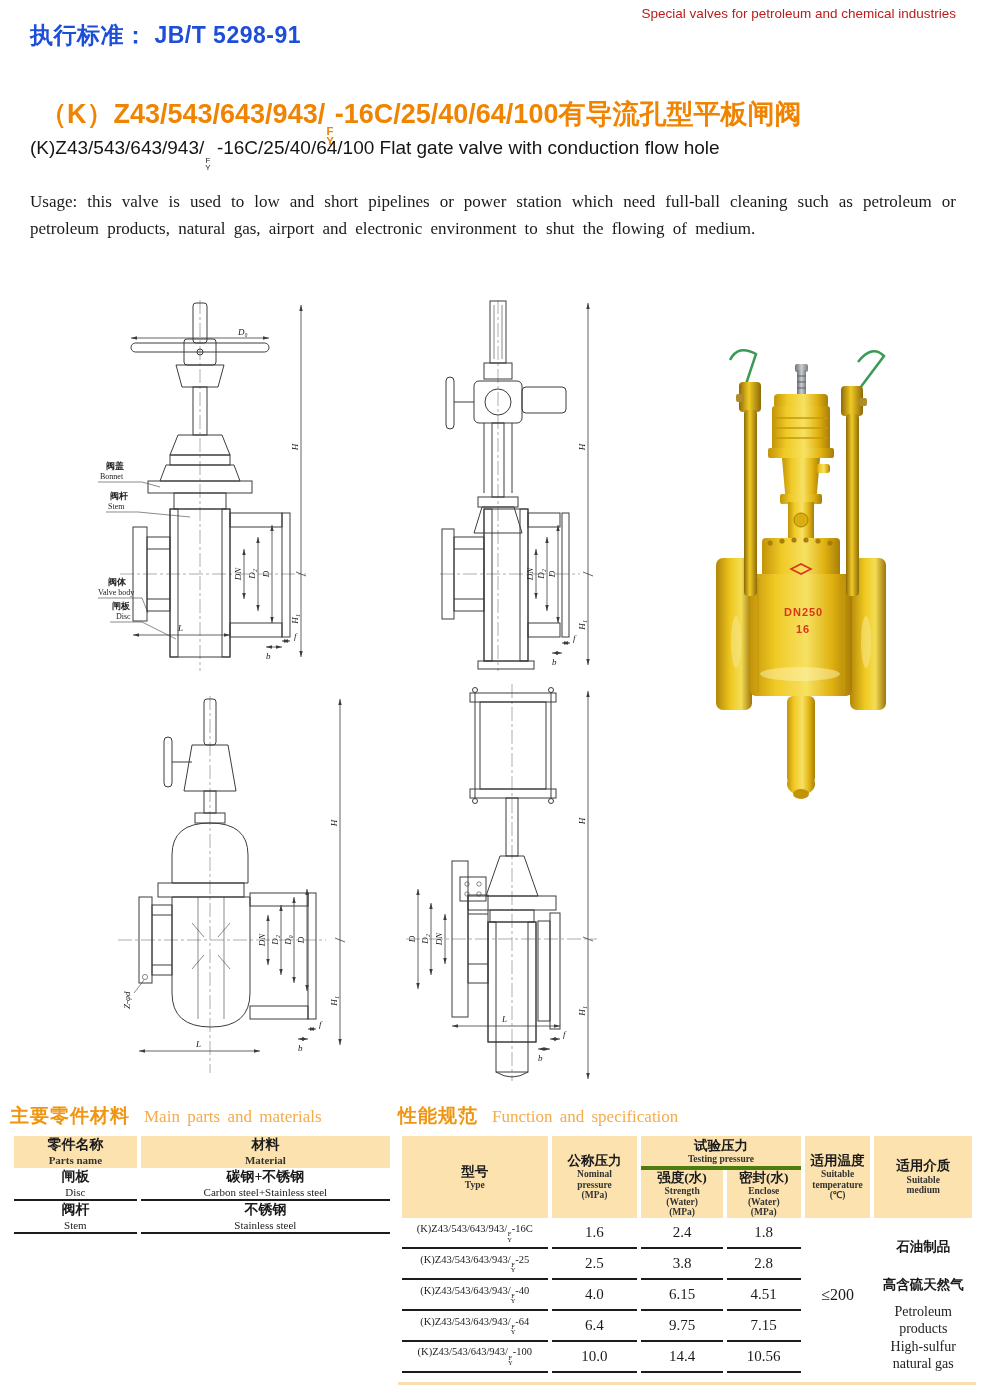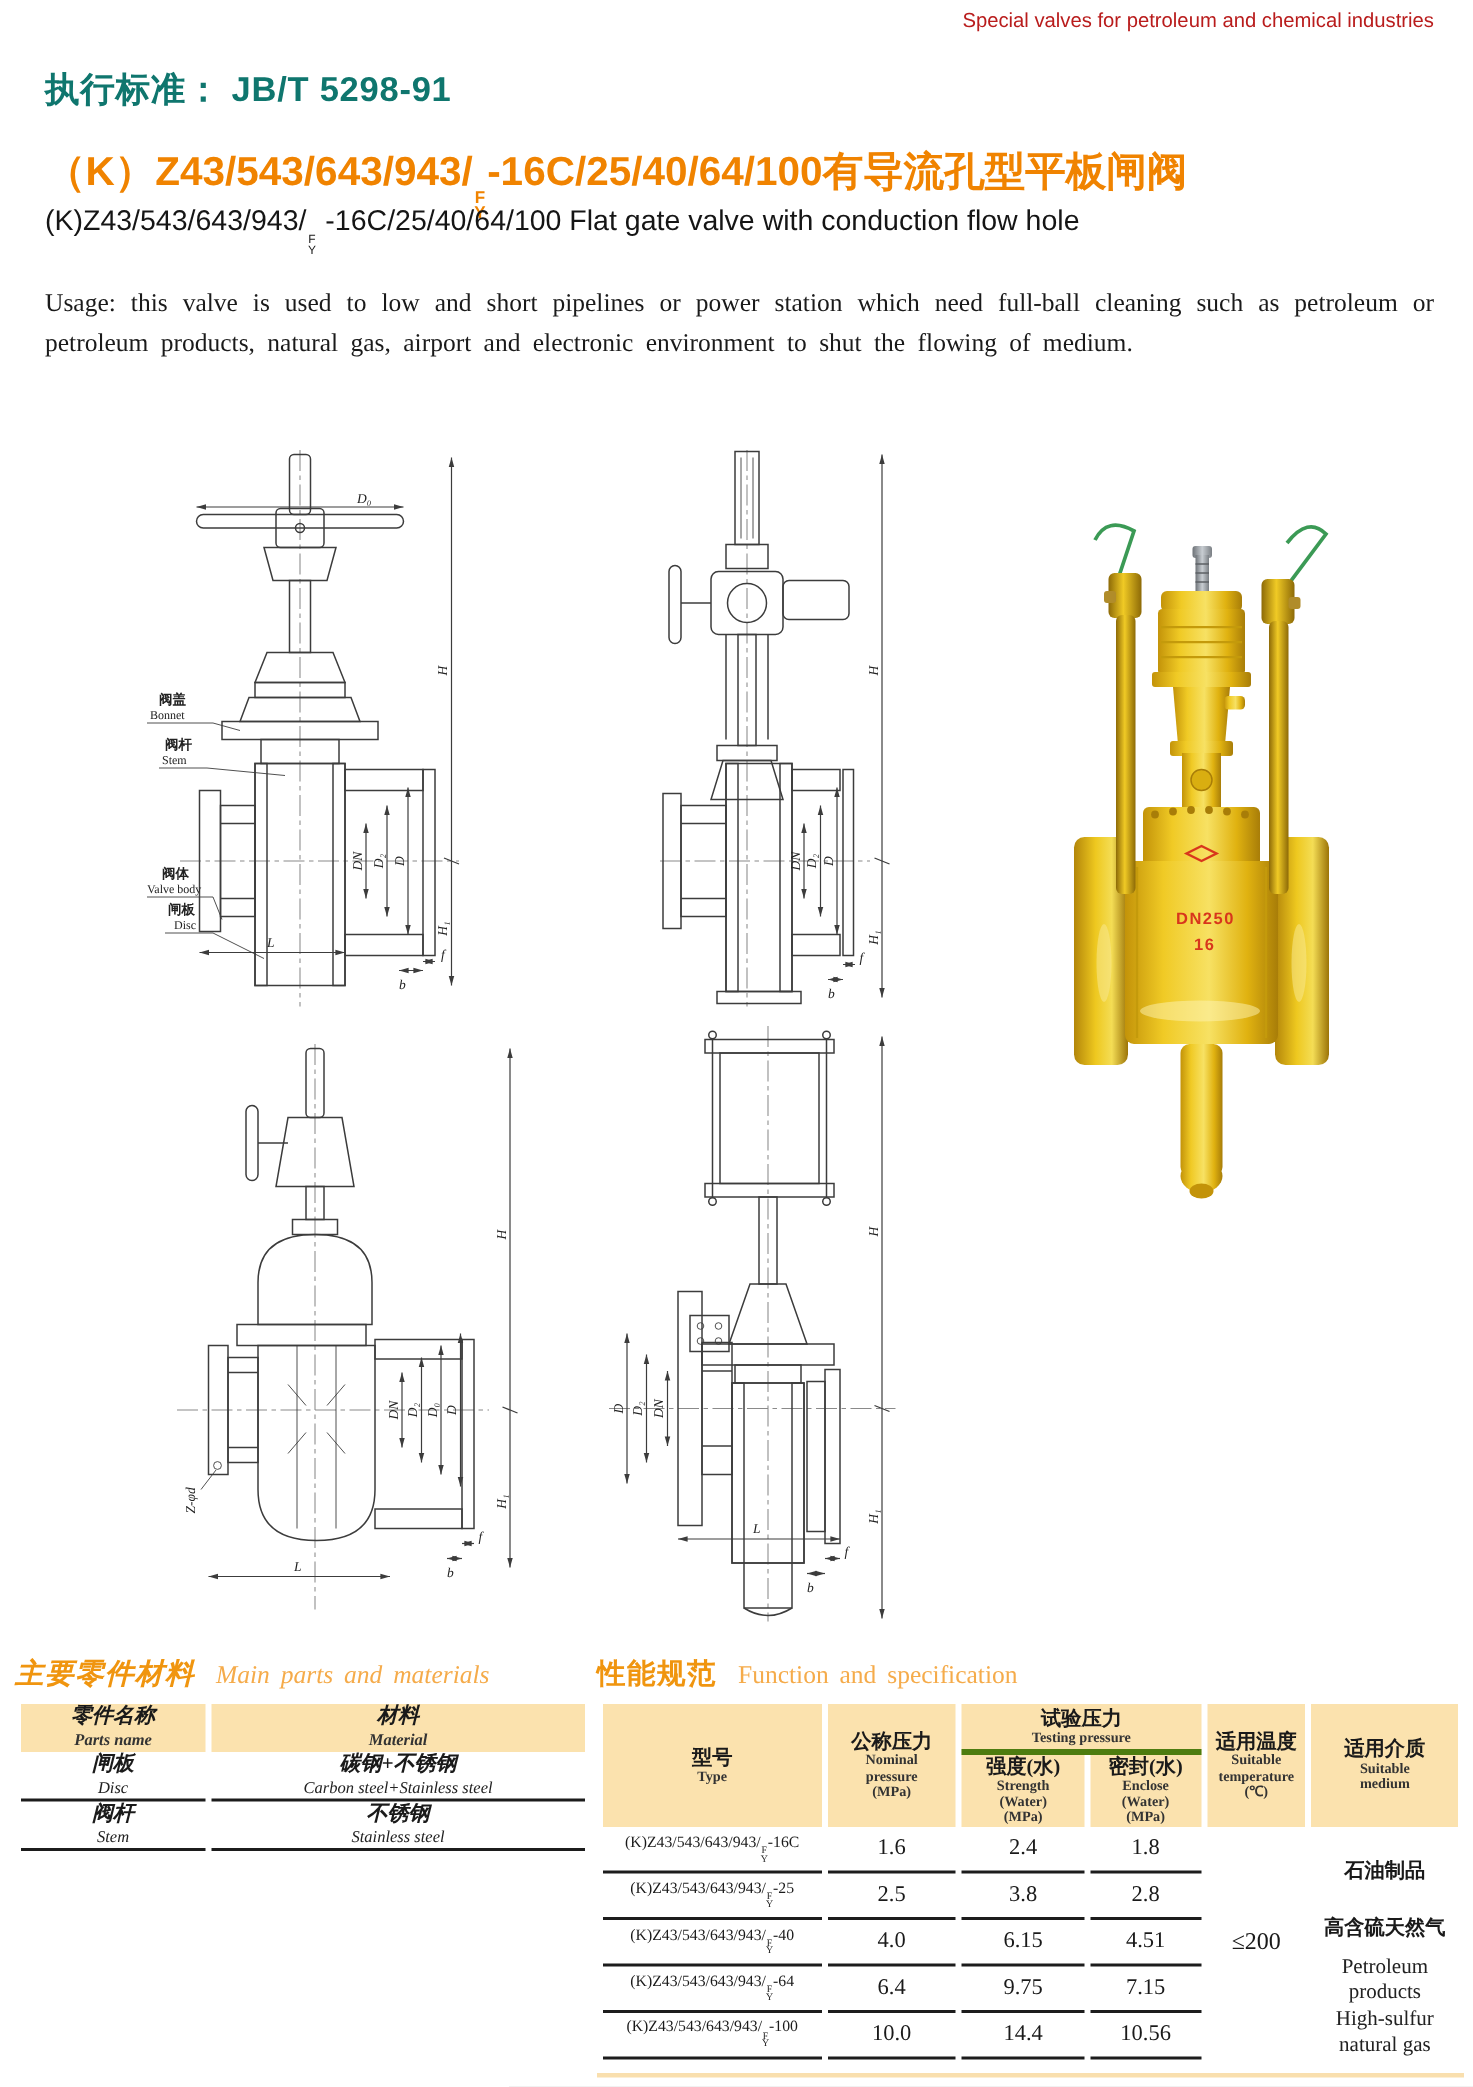--- a/index.html
+++ b/index.html
@@ -1,23 +1,23 @@
 <!DOCTYPE html>
 <html><head>
 <meta charset="utf-8">
 <style>
   html,body{margin:0;padding:0;background:#e8e8e8;}
   .page{position:relative;width:982px;height:1391px;margin:0 auto;background:#ffffff;overflow:hidden;
         font-family:"Liberation Serif",serif;color:#1a1a1a;}
   
   .header-note{position:absolute;top:6px;right:26px;font-family:"Liberation Sans",sans-serif;
                font-size:13.5px;color:#b91c1c;}
-  .standard-heading{position:absolute;top:44px;left:30px;font-family:"Liberation Sans",sans-serif;
-               font-weight:bold;font-size:23px;color:#0f766e;letter-spacing:.5px;}
-  .model-title{position:absolute;top:96px;left:30px;font-family:"Liberation Sans",sans-serif;
+  .standard-heading{position:absolute;top:20px;left:30px;font-family:"Liberation Sans",sans-serif;
+               font-weight:bold;font-size:23px;color:#1d4ed8;letter-spacing:.5px;}
+  .model-title{position:absolute;top:96px;left:40px;font-family:"Liberation Sans",sans-serif;
                font-weight:bold;font-size:27px;color:#f08300;white-space:nowrap;}
   .model-subtitle{position:absolute;top:137px;left:30px;font-family:"Liberation Sans",sans-serif;
                font-size:19px;color:#151515;white-space:nowrap;}
   .frac{display:inline-flex;flex-direction:column;align-items:center;line-height:.9;vertical-align:-0.45em;margin:0 1px;}
   .frac span{font-size:.42em;display:block;}
   .usage{position:absolute;top:188px;left:30px;width:926px;}
   .usage-cn{font-size:17px;font-weight:bold;line-height:1.65;text-align:justify;}
   .usage-en{font-size:17px;line-height:1.6;text-align:justify;word-spacing:4px;}
   
   .drawings{position:absolute;top:297px;left:0;width:810px;height:806px;}
@@ -28,21 +28,21 @@
   svg .dim{stroke:#3c3c3c;stroke-width:.8;fill:none;}
   svg text.dt{font:italic 9px "Liberation Serif",serif;fill:#222;}
   svg text.lbl{font:bold 9px "Liberation Serif",serif;fill:#222;}
   svg text.lble{font:8px "Liberation Serif",serif;fill:#222;}
   svg text.mark{font:bold 11px "Liberation Sans",sans-serif;fill:#d8361c;letter-spacing:1px;}
   
   .section-title{display:flex;align-items:baseline;gap:14px;margin-bottom:7px;}
   .section-title .cn{font-size:19px;font-weight:bold;color:#f0950f;letter-spacing:1px;}
   .section-title .en{font-size:17px;color:#f5ab4a;word-spacing:3px;}
   
-  .materials{position:absolute;top:1103px;left:10px;width:384px;font-style:italic;}
+  .materials{position:absolute;top:1103px;left:10px;width:384px;}
   .spec{position:absolute;top:1103px;left:398px;width:578px;}
   table{border-collapse:separate;border-spacing:4px 0;width:100%;}
   th,td{padding:0;margin:0;text-align:center;vertical-align:middle;}
   .hdr{background:#fbe2ae;}
   .hcn{font-size:13.5px;font-weight:bold;line-height:1.2;}
   .hen{font-size:9.5px;line-height:1.12;color:#333;}
   .materials .hcn{font-size:14px;}
   .materials .hen{font-size:11px;}
   .materials td{border-bottom:2px solid #1c1c1c;height:31px;}
   .materials th{height:32px;}

